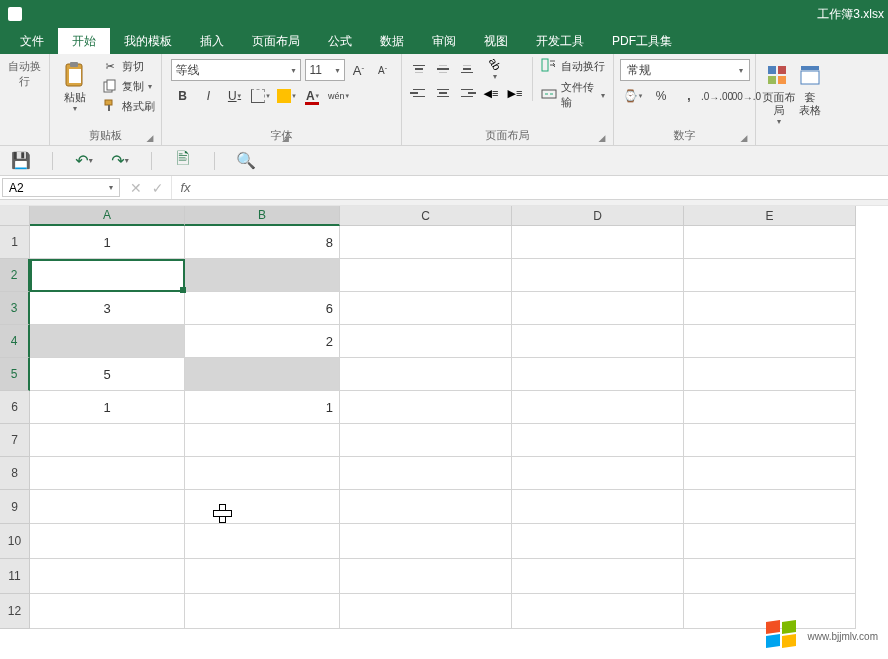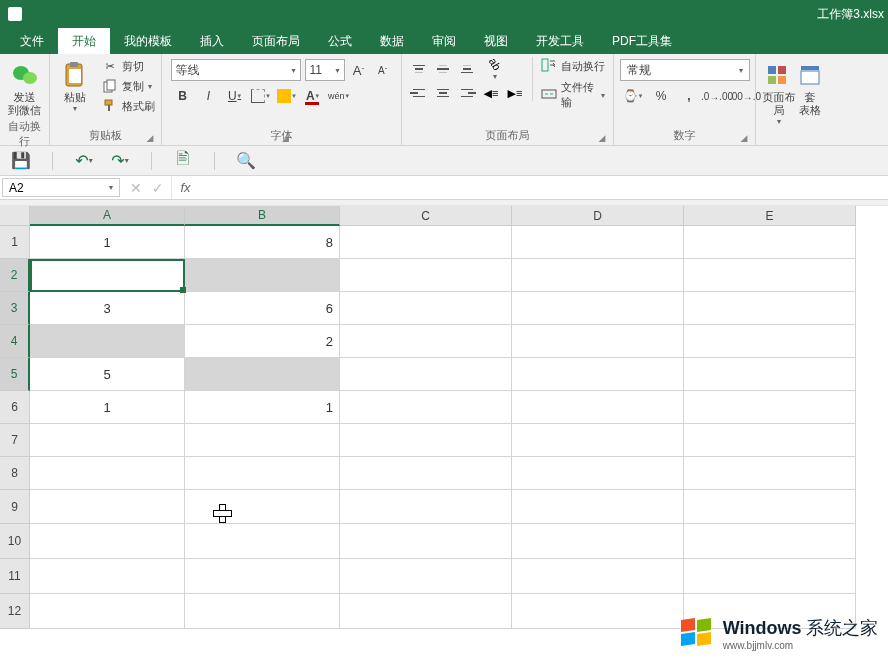--- a/index.html
+++ b/index.html
@@ -126,32 +126,20 @@
   <div class="tab">数据</div>
   <div class="tab">审阅</div>
   <div class="tab">视图</div>
   <div class="tab">开发工具</div>
   <div class="tab">PDF工具集</div>
 </div>
 
 <div class="ribbon">
 
   <div class="group" style="width:50px">
-    <div class="group-body">
-      <div class="big-btn">
-        <div class="ic" style="color:#3eb94e">
-          <svg width="26" height="22" viewBox="0 0 26 22">
-              <ellipse cx="9" cy="9" rx="8" ry="7" fill="#3eb94e"></ellipse>
-              <ellipse cx="18" cy="14" rx="7" ry="6" fill="#7ed957"></ellipse>
-            </svg>
-        </div>
-        <div class="lbl" style="white-space:pre">发送
-到微信</div>
-      </div>
-    </div>
     <div class="group-label">自动换行</div>
   </div>
 
   <div class="group" style="width:112px">
     <div class="group-body">
       <div class="big-btn">
         <div class="ic">
           <svg width="24" height="28" viewBox="0 0 24 28">
               <rect x="3" y="3" width="16" height="22" rx="2" fill="#d9a441" stroke="#9b6b1f"></rect>
               <rect x="7" y="1" width="8" height="5" rx="1" fill="#888"></rect>
@@ -514,16 +502,15 @@
 </div>
 
 <div class="wm">
   <div class="wm-logo">
     <div class="p" style="left:0;top:0;background:#f25022;transform:skewY(-8deg)"></div>
     <div class="p" style="left:16px;top:0;background:#7fba00;transform:skewY(-8deg)"></div>
     <div class="p" style="left:0;top:14px;background:#00a4ef;transform:skewY(-8deg)"></div>
     <div class="p" style="left:16px;top:14px;background:#ffb900;transform:skewY(-8deg)"></div>
   </div>
   <div>
-    <div><span class="wm-text">Windows</span> <span class="wm-text" style="font-weight:400">系统之家</span></div>
     <div class="wm-sub">www.bjjmlv.com</div>
   </div>
 </div>
 
 </body></html>

